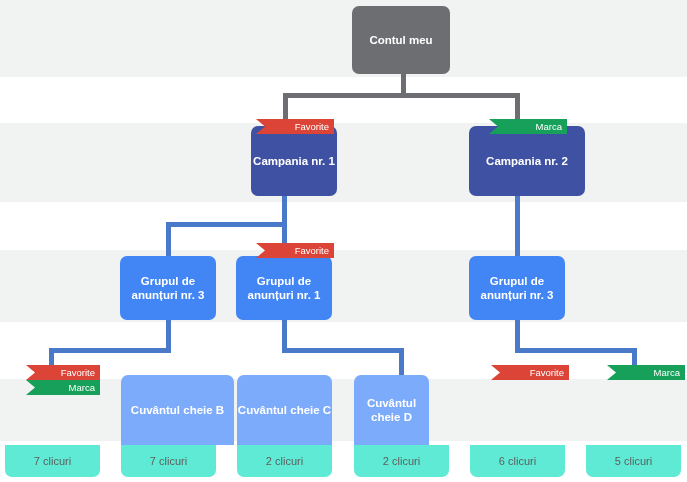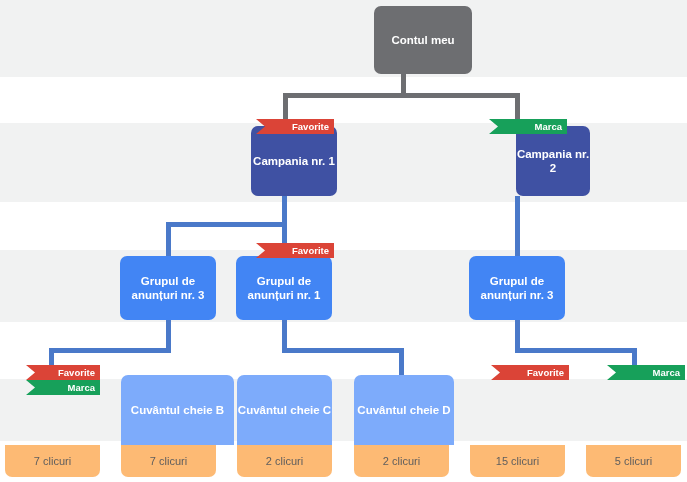--- a/index.html
+++ b/index.html
@@ -48,60 +48,59 @@
     justify-content: center;
     text-align: center;
     color: #ffffff;
     font-weight: bold;
     line-height: 1.25;
     z-index: 3;
   }
   .node-account {
     background: #6d6e71;
     font-size: 11.5px;
-    margin-left: 22px;
   }
   .node-campaign {
     background: #3f51a3;
     font-size: 11.5px;
   }
   .node-adgroup {
     background: #4285f4;
     font-size: 11.5px;
   }
   .node-keyword {
     background: #7dabfb;
     border-radius: 7px 7px 0 0;
     font-size: 11.5px;
   }
   .node-foot {
     position: absolute;
     box-sizing: border-box;
-    background: #fdba74;
+    background: #5eead4;
     border-radius: 0 0 7px 7px;
     display: flex;
     align-items: center;
     justify-content: center;
     color: #5e5e5e;
     font-size: 11px;
     z-index: 3;
   }
 
   
   .ribbon {
     position: absolute;
     height: 15px;
     display: flex;
     align-items: center;
     justify-content: flex-end;
     padding-right: 5px;
     box-sizing: border-box;
     color: #ffffff;
     font-size: 9.5px;
-    font-weight: bold;
+    font-weight: normal;
     z-index: 6;
     clip-path: polygon(0 0, 100% 0, 100% 100%, 0 100%, 9px 50%);
   }
   .ribbon.fav { background: #db4437; }
   .ribbon.brand { background: #17a05a; }
 </style>
 </head>
 <body>
 
 <div id="stage">
@@ -146,21 +145,21 @@
   <div class="ribbon fav" style="left:256px; top:119px; width:78px;">
     <span>Favorite</span>
   </div>
   <div class="node node-campaign" style="left:251px; top:126px; width:86px; height:70px;">
     <span>Campania nr. 1</span>
   </div>
 
   <div class="ribbon brand" style="left:489px; top:119px; width:78px;">
     <span>Marca</span>
   </div>
-  <div class="node node-campaign" style="left:469px; top:126px; width:74px; height:70px;margin-left:47px;">
+  <div class="node node-campaign" style="left:469px; top:126px; width:116px; height:70px;">
     <span>Campania nr. 2</span>
   </div>
 
   <div class="node node-adgroup" style="left:120px; top:256px; width:96px; height:64px; flex-direction:column;">
     <span>Grupul de</span>
     <span>anunțuri nr. 3</span>
   </div>
 
   <div class="ribbon fav" style="left:256px; top:243px; width:78px;">
     <span>Favorite</span>
@@ -192,32 +191,32 @@
     <span>7 clicuri</span>
   </div>
 
   <div class="node node-keyword" style="left:237px; top:375px; width:95px; height:70px;align-items:center;">
     <span>Cuvântul cheie C</span>
   </div>
   <div class="node-foot" style="left:237px; top:445px; width:95px; height:32px;">
     <span>2 clicuri</span>
   </div>
 
-  <div class="node node-keyword" style="left:354px; top:375px; width:100px; height:70px;">
+  <div class="node node-keyword" style="left:354px; top:375px; width:75px; height:70px;">
     <span>Cuvântul cheie D</span>
   </div>
   <div class="node-foot" style="left:354px; top:445px; width:95px; height:32px;">
     <span>2 clicuri</span>
   </div>
 
   <div class="ribbon fav" style="left:491px; top:365px; width:78px;">
     <span>Favorite</span>
   </div>
   <div class="node-foot" style="left:470px; top:445px; width:95px; height:32px;">
-    <span>15 clicuri</span>
+    <span>6 clicuri</span>
   </div>
 
   <div class="ribbon brand" style="left:607px; top:365px; width:78px;">
     <span>Marca</span>
   </div>
   <div class="node-foot" style="left:586px; top:445px; width:95px; height:32px;">
     <span>5 clicuri</span>
   </div>
 
 </div>

